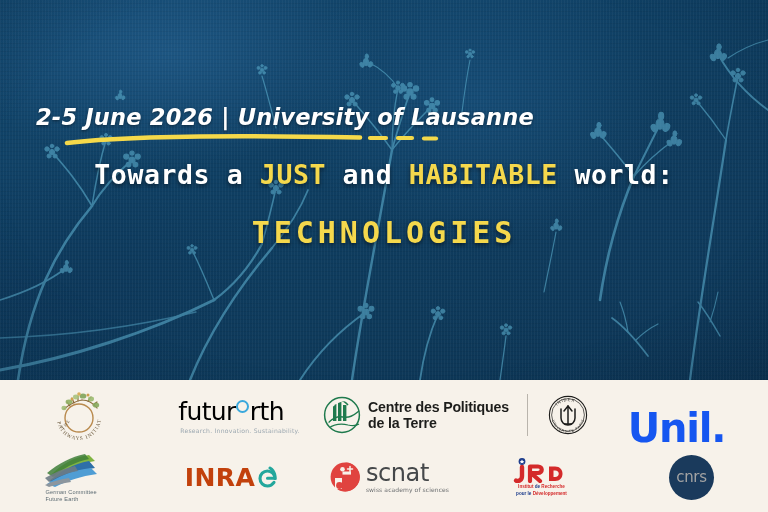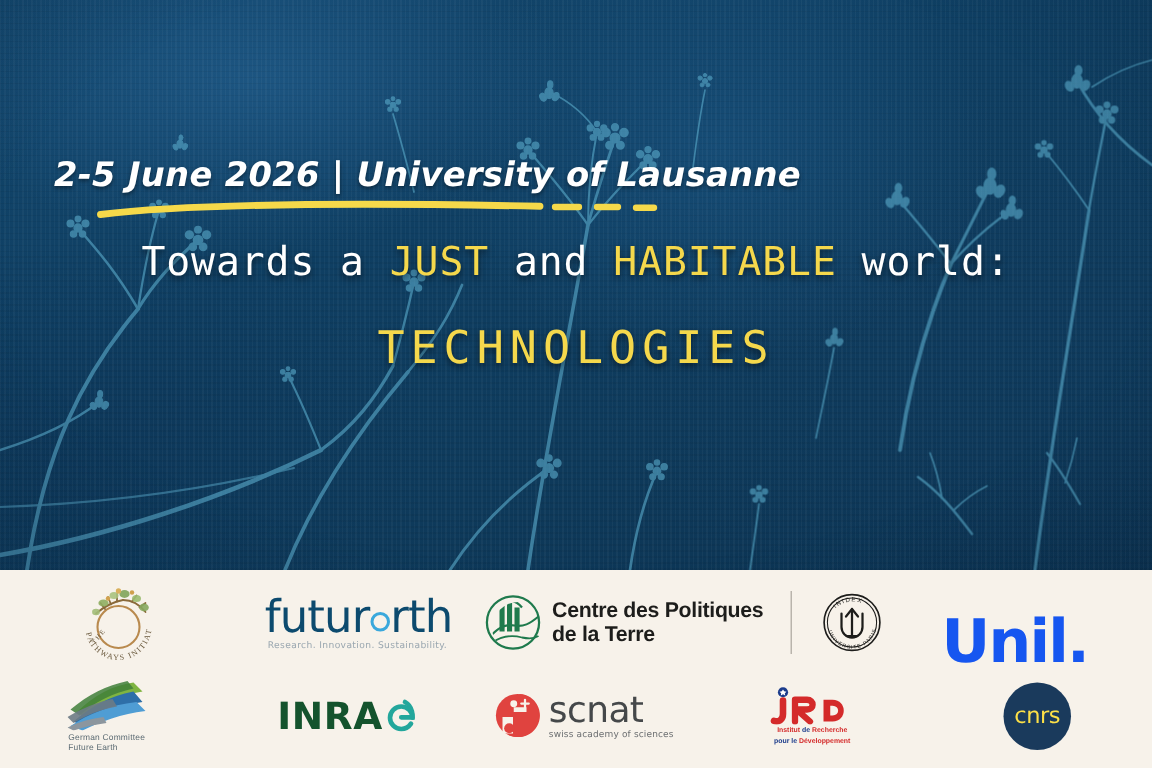--- a/index.html
+++ b/index.html
@@ -61,21 +61,21 @@
     white-space:nowrap;
   }
   .underline-svg { position:absolute; left:28px; top:28px; }
 
   .title-block {
     position:absolute; left:0; top:158px; width:768px;
     text-align:center;
   }
   .tline {
     font-family:"DejaVu Sans Mono", monospace;
-    font-weight:400;
+    font-weight:700;
     color:#ffffff;
     text-shadow:0 2px 4px rgba(0,0,0,.5);
     white-space:nowrap;
   }
   .tline1 { font-size:26.5px; letter-spacing:.6px; line-height:34px; }
   .tline2 { font-size:26.5px; letter-spacing:1.6px; line-height:34px; margin-top:22px; }
   .tline3 { font-size:30px;   letter-spacing:4px;  line-height:38px; margin-top:22px; }
   .hl { color:#f5d84c; }
   .tline3 .hl { color:#f5d84c; }
 
@@ -93,23 +93,23 @@
   .row2 { top:66px; height:62px; }
   .logo {
     display:flex; align-items:center; justify-content:center;
     height:100%;
   }
 
   
   .fe { display:flex; flex-direction:column; align-items:flex-start; }
   .fe-word {
     font-family:"DejaVu Sans", sans-serif;
-    font-size:30px; font-weight:400; color:#0c4a6e;
+    font-size:25px; font-weight:400; color:#000000;
     letter-spacing:-.6px; line-height:29px;
-    display:flex; align-items:center;
+    display:flex; align-items:flex-start;
   }
   .fe-ring {
     display:inline-block; width:13px; height:13px;
     border:2.6px solid #3aa8dc; border-radius:50%;
     margin:0 .5px; position:relative; top:3px;
   }
   .fe-tag {
     font-family:"DejaVu Sans", sans-serif;
     font-size:6.1px; color:#9aa7b0; letter-spacing:.25px;
     margin-top:1px; padding-left:2px;
@@ -135,21 +135,21 @@
   .gc { display:flex; flex-direction:column; align-items:flex-start; }
   .gc-txt {
     font-family:"Liberation Sans", sans-serif;
     font-size:5.6px; color:#5b6a72; line-height:7.4px;
     letter-spacing:.15px; margin-top:2px; padding-left:1px;
   }
 
   
   .inrae {
     font-family:"DejaVu Sans", sans-serif;
-    font-size:25px; font-weight:700; color:#14532d;
+    font-size:25px; font-weight:700; color:#c2410c;
     letter-spacing:.4px; display:flex; align-items:center;
   }
 
   
   .scnat { display:flex; align-items:center; gap:5px; }
   .scnat-t { display:flex; flex-direction:column; align-items:flex-start; }
   .scnat-word {
     font-family:"DejaVu Sans", sans-serif;
     font-size:24px; font-weight:400; color:#45484a;
     letter-spacing:-.4px; line-height:24px;
@@ -168,21 +168,21 @@
   }
   .ird-tag .b { color:#1b3b8b; }
 
   
   .cnrs {
     width:45px; height:45px; border-radius:50%;
     background:#1a3a5c; display:flex; align-items:center; justify-content:center;
   }
   .cnrs span {
     font-family:"DejaVu Sans", sans-serif;
-    font-size:15px; font-weight:400; color:#fde047; letter-spacing:-.3px;
+    font-size:15px; font-weight:400; color:#a3a3a3; letter-spacing:-.3px;
   }
 
   
   .pw { position:relative; width:62px; height:56px; }
 </style>
 </head>
 <body>
 
 <div class="poster">
 

